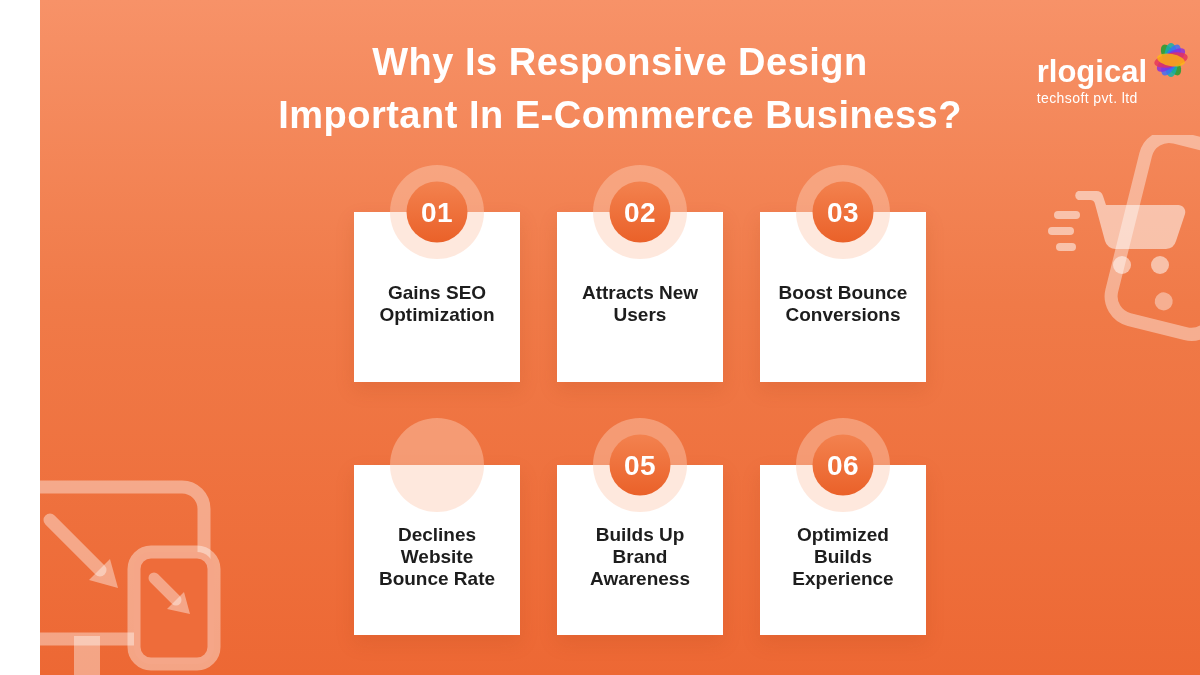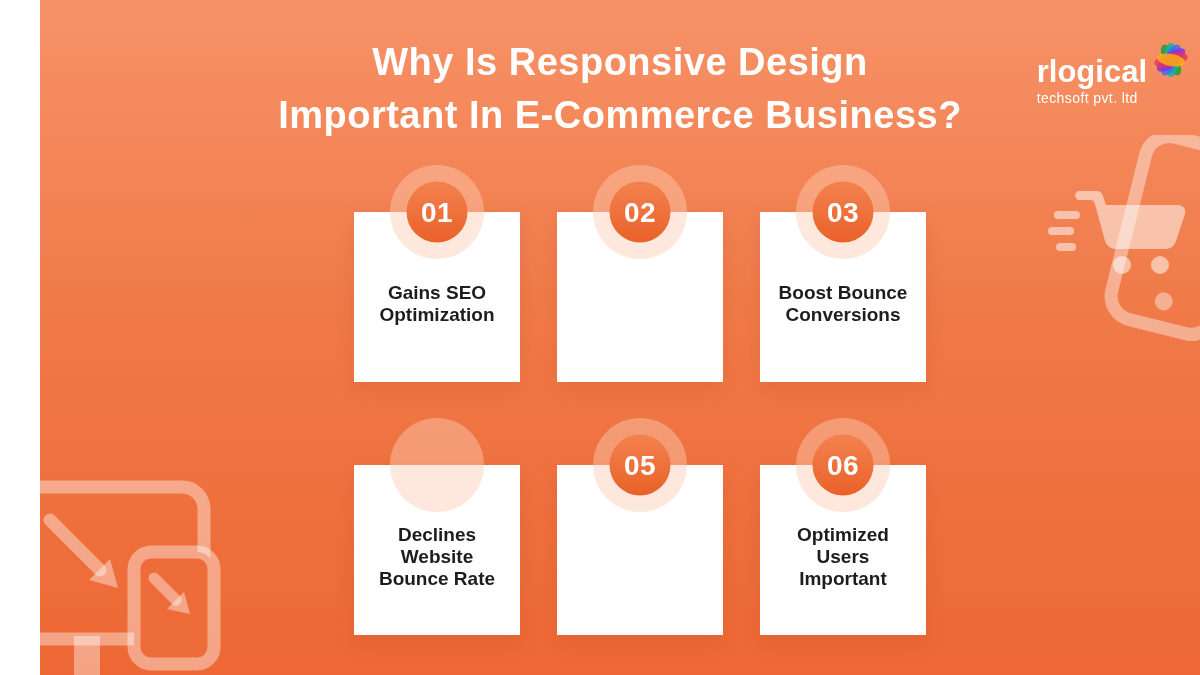--- a/index.html
+++ b/index.html
@@ -103,38 +103,40 @@
 
     <div class="card">
       <span class="halo"></span>
       <span class="badge">01</span>
       <span class="card-label">Gains SEO Optimization</span>
     </div>
 
     <div class="card">
       <span class="halo"></span>
       <span class="badge">02</span>
+      <span class="card-label">Attracts New Users</span>
     </div>
 
     <div class="card">
       <span class="halo"></span>
       <span class="badge">03</span>
       <span class="card-label">Boost Bounce Conversions</span>
     </div>
 
     <div class="card">
       <span class="halo"></span>
       <span class="card-label">Declines Website Bounce Rate</span>
     </div>
 
     <div class="card">
       <span class="halo"></span>
       <span class="badge">05</span>
+      <span class="card-label">Builds Up Brand Awareness</span>
     </div>
 
     <div class="card">
       <span class="halo"></span>
       <span class="badge">06</span>
-      <span class="card-label">Optimized Users Important</span>
+      <span class="card-label">Optimized Builds Experience</span>
     </div>
 
   </div>
 </div>
 
 </body></html>

